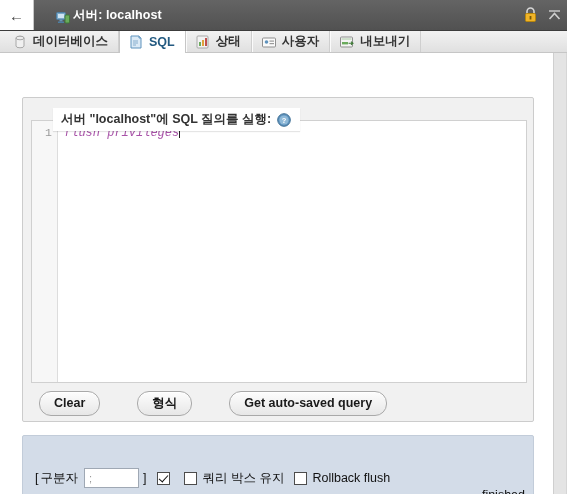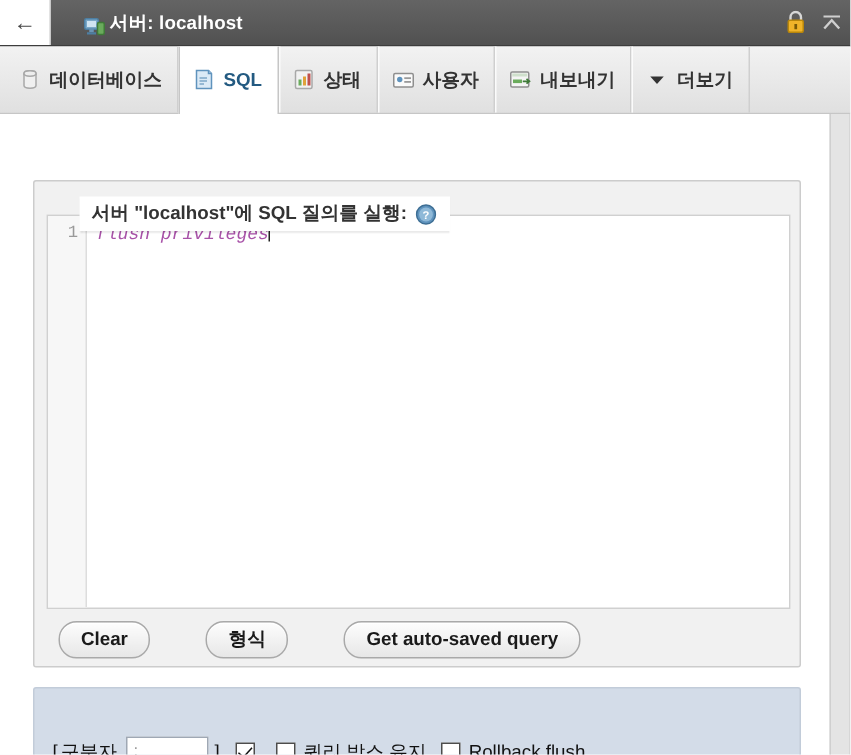--- a/index.html
+++ b/index.html
@@ -70,21 +70,21 @@
     display: flex;
     align-items: center;
     gap: 8px;
   }
   .lock-icon { width: 15px; height: 16px; display: block; cursor: pointer; }
   .collapse-icon { width: 17px; height: 16px; display: block; cursor: pointer; }
 
   
   .tabbar {
     position: relative;
-    height: 45px;
+    height: 22px;
     background: #e8e8e8;
     background: linear-gradient(#f2f2f2, #e0e0e0);
     border-bottom: 1px solid #c6c6c6;
     display: flex;
     align-items: stretch;
     padding-left: 4px;
     box-sizing: border-box;
   }
   .tab {
     display: flex;
@@ -389,28 +389,20 @@
         <svg width="16" height="16" viewBox="0 0 16 16">
           <rect x="1.5" y="3" width="12" height="10" rx="1" fill="#f4f4f4" stroke="#8f8f8f"></rect>
           <rect x="2.5" y="4" width="10" height="2" fill="#cfe0cc"></rect>
           <rect x="3" y="8" width="6" height="2.4" fill="#6aab5c"></rect>
           <path d="M9.5 9.2 H13.5 M12 7.6 L14 9.2 L12 10.8" stroke="#3f7a38" stroke-width="1.1" fill="none"></path>
         </svg>
       </span>
       <span>내보내기</span>
     </div>
 
-    <div class="tab">
-      <span class="tab-ico">
-        <svg width="16" height="16" viewBox="0 0 16 16">
-          <path d="M3.5 6 L8 11 L12.5 6 Z" fill="#333333"></path>
-        </svg>
-      </span>
-      <span>더보기</span>
-    </div>
   </div>
 
   <div class="content">
 
     <div class="scroll-strip"></div>
 
     <div class="sql-fieldset">
 
       <div class="editor-wrap">
         <div class="gutter">1</div>

